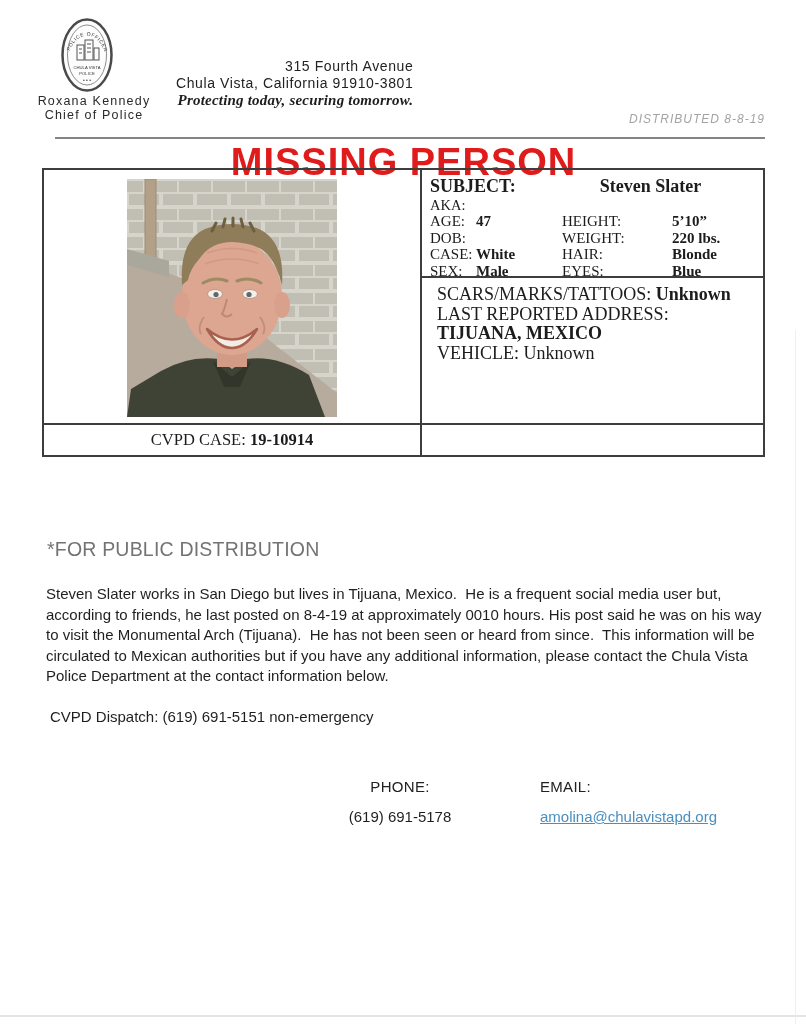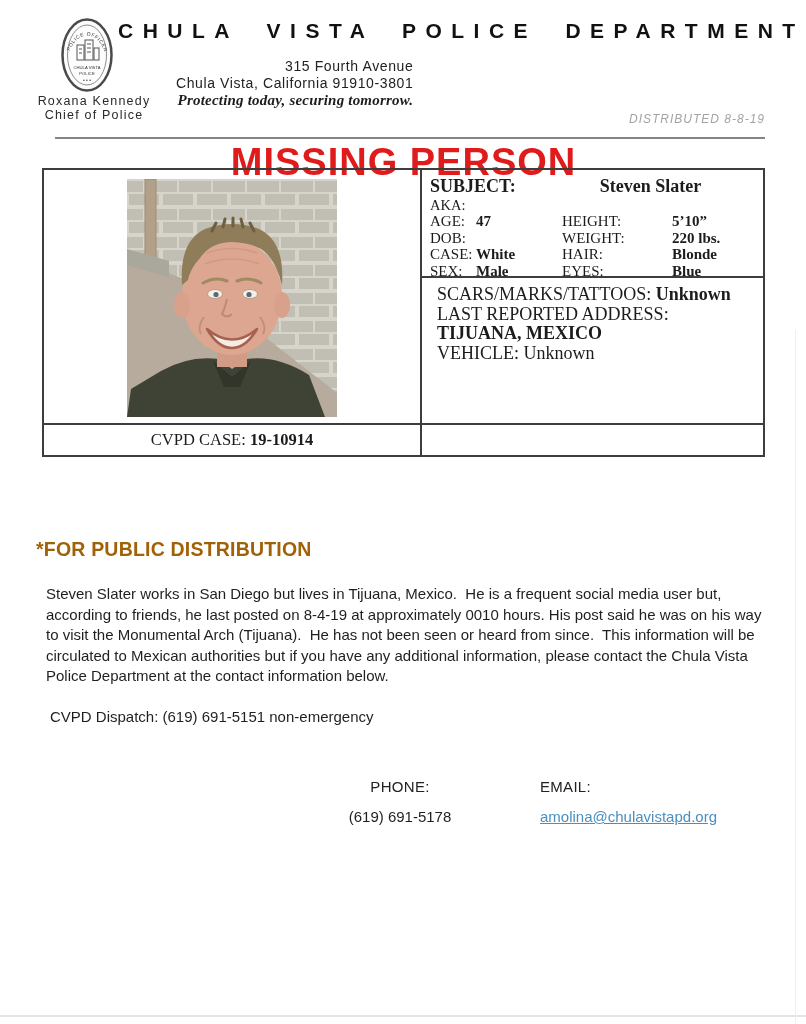--- a/index.html
+++ b/index.html
@@ -42,22 +42,22 @@
     border-right:2px solid #3d3d3d; text-align:center; line-height:29px; font-size:16.5px; }
   .cell-empty { grid-column:2; grid-row:3; border-top:2px solid #3d3d3d; }
   .subj-row1 { font-weight:bold; font-size:18px; line-height:22px; display:flex; }
   .subj-name { margin-left:84px; }
   .subj-aka { font-size:14.5px; line-height:16px; }
   .fgrid { display:grid; grid-template-columns:46px 86px 110px auto;
     font-size:15px; line-height:16.5px; }
   .bold { font-weight:bold; }
   .scars-line { white-space:nowrap; }
   
-  .dist-heading { position:absolute; left:36px; top:538px; font-weight:bold;
-    font-size:19.5px; letter-spacing:0.2px; color:#a16207; }
+  .dist-heading { position:absolute; left:47px; top:538px; font-weight:normal;
+    font-size:19.5px; letter-spacing:0.2px; color:#737373; }
   .body-par { position:absolute; left:46px; top:584px; width:722px; font-size:15px;
     line-height:20.5px; color:#1f1f1f; white-space:pre-wrap; }
   .dispatch { position:absolute; left:50px; top:708px; font-size:15px; color:#1f1f1f; }
   
   .contact-label { font-size:15px; letter-spacing:0.3px; color:#222; }
   .contact-value { font-size:15px; margin-top:13px; color:#1f1f1f; }
   .c-person { position:absolute; left:52px; top:778px; }
   .c-person .contact-label { padding-left:10px; }
   .c-phone { position:absolute; left:300px; top:778px; width:200px; text-align:center; }
   .c-email { position:absolute; left:540px; top:778px; }
@@ -89,21 +89,20 @@
       <text x="26" y="56.5" font-size="4.2" text-anchor="middle" fill="#333">POLICE</text>
       <text x="26" y="64" font-size="5" text-anchor="middle" fill="#333">• • •</text>
     </svg>
   </div>
 
   <div class="chief-block">
     <div>Roxana Kennedy</div>
     <div>Chief of Police</div>
   </div>
 
-  <div class="dept-title">CHULA VISTA POLICE DEPARTMENT</div>
 
   <div class="addr-block">
     <div>315 Fourth Avenue</div>
     <div>Chula Vista, California 91910-3801</div>
     <div class="motto">Protecting today, securing tomorrow.</div>
   </div>
 
   <div class="distributed">DISTRIBUTED 8-8-19</div>
   <div class="header-rule"></div>
 

